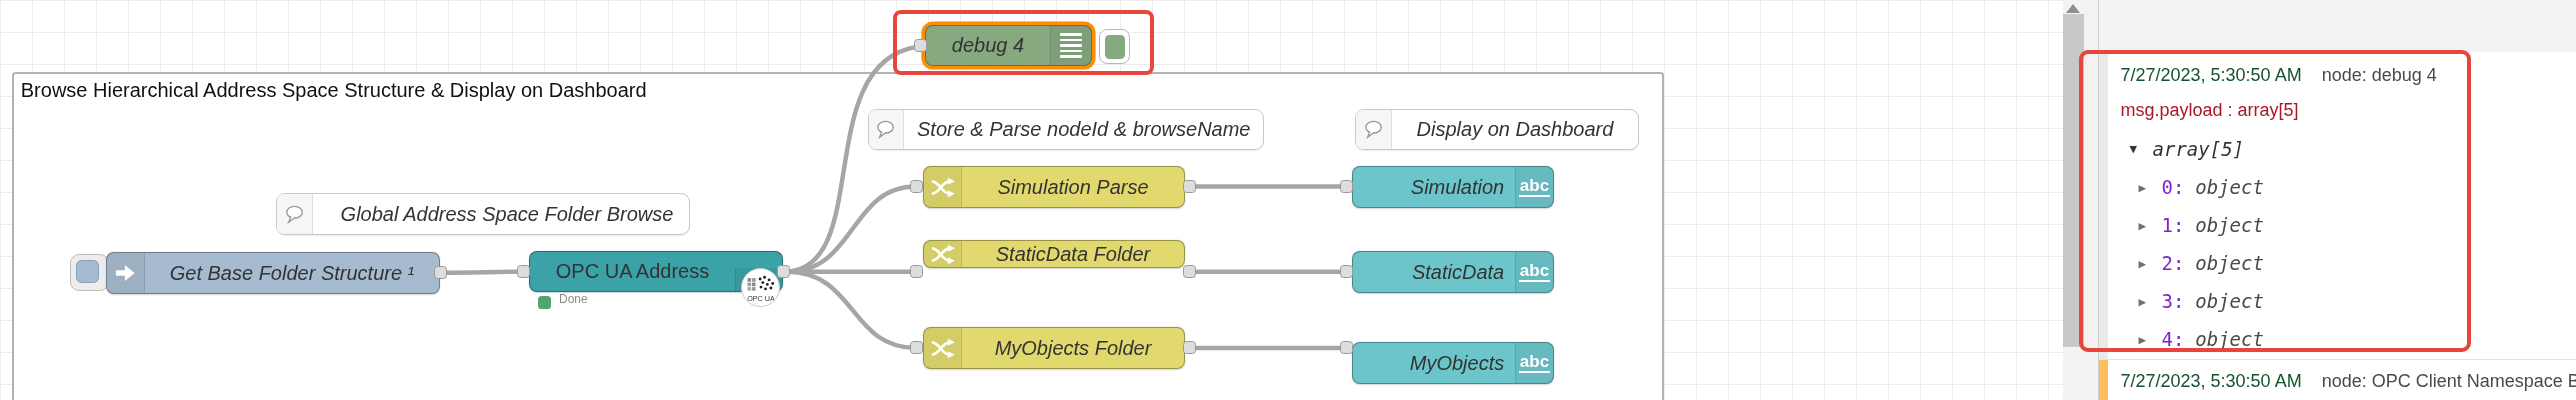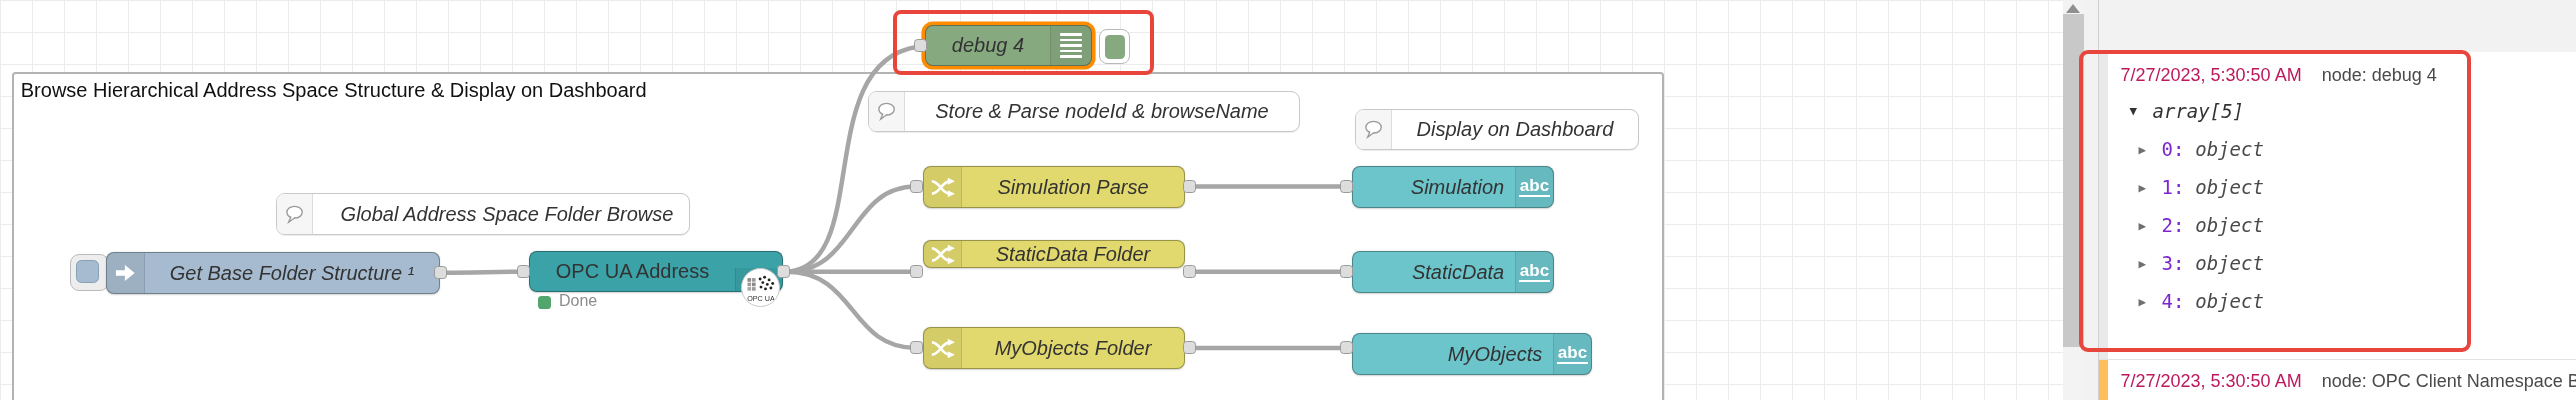--- a/index.html
+++ b/index.html
@@ -48,41 +48,41 @@
   .inject-btn .in { position:absolute; left:5.4px; top:5.4px; width:23px; height:23px;
     background:#a6bbcf; border:1.3px solid #87a1b7; border-radius:5.4px; }
   .debug-node { box-shadow:0 0 0 3.6px #ff8c00; }
   .bars i { display:block; width:21.5px; height:2.7px; background:#fff; margin:2.7px 0; border-radius:0.9px; }
   .toggle-btn { position:absolute; left:1099px; top:29px; width:31px; height:35px;
     background:#fff; border:1.8px solid #b9b9b9; border-radius:8px; z-index:3; }
   .toggle-btn .in { position:absolute; left:4.5px; top:4.5px; right:4.5px; bottom:4.5px;
     background:#87a980; border-radius:4.5px; }
   .status-dot { position:absolute; left:538px; top:296px; width:13.4px; height:13.4px;
     background:#53a56e; border-radius:3.6px; z-index:3; }
-  .status-txt { position:absolute; left:559px; top:292px; font-size:16px; color:#8c8c8c; z-index:3; }
+  .status-txt { position:absolute; left:559px; top:292px; font-size:12px; color:#8c8c8c; z-index:3; }
   .opc-circle { position:absolute; right:1.8px; top:0px; width:39px; height:39px;
     background:#fff; border:0.9px solid #c9c9c9; border-radius:50%;
     display:flex; align-items:center; justify-content:center; overflow:hidden; }
   .abc { font-size:17px; font-weight:bold; color:#fff; border-bottom:2.7px solid #fff;
     line-height:1.1; padding:0 0.9px; }
   .redbox { position:absolute; border:4.5px solid #e8453c; border-radius:8px; z-index:20; pointer-events:none; }
   
   .scroll-track { position:absolute; left:2063px; top:0; width:21.5px; height:401px; background:#f3f3f3; }
   .scroll-up { position:absolute; left:2066px; top:3.6px; width:0; height:0;
     border-left:7.2px solid transparent; border-right:7.2px solid transparent;
     border-bottom:9px solid #8f8f8f; }
   .scroll-thumb { position:absolute; left:2063px; top:14.3px; width:21.5px; height:333px; background:#c8c8c8; }
   .sidebar-bg { position:absolute; left:2084px; top:0; width:492px; height:401px; background:#f2f2f2; }
   .sidebar-divider { position:absolute; left:2098px; top:0; width:0.9px; height:401px; background:#cfcfcf; z-index:6; }
   .dmsg { position:absolute; left:2099px; width:477px; background:#fff; overflow:hidden; z-index:4; }
   .dmsg1 { top:52px; height:307px; border-left:9px solid #e9e9e9; padding:7.2px 0 0 12.5px; }
   .dmsg2 { top:360px; height:40px; border-left:9px solid #ffbe5c; padding:5.4px 0 0 12.5px; }
   .msg-sep { position:absolute; left:2099px; top:359px; width:477px; height:0.9px; background:#e2e2e2; z-index:5; }
   .meta { height:32px; display:flex; align-items:center; font-size:18px; white-space:nowrap; }
-  .m-time { color:#be185d; }
+  .m-time { color:#14532d; }
   .m-src { color:#4a4a4a; margin-left:20px; }
   .prop { height:38px; display:flex; align-items:center; font-size:18px; color:#ad1625; white-space:nowrap; }
   .trow { height:38px; display:flex; align-items:center;
     font-family:"DejaVu Sans Mono", monospace; font-size:19px; white-space:nowrap; }
   .trow.root { height:39px; padding-left:9px; }
   .trow.item { padding-left:18px; }
   .tri { font-size:12.5px; color:#707070; width:23px; display:inline-block; }
   .tri.open { color:#333; }
   .troot { font-style:italic; color:#333; }
   .tkey { color:#7d26cd; }
@@ -112,21 +112,21 @@
 
     <div class="comment" style="left:276px;top:193px;width:414px;height:42px;gap:12px;">
       <div class="ic">
         <svg width="20" height="19" viewBox="0 0 22 21">
             <ellipse cx="10.5" cy="8" rx="8.5" ry="6.5" fill="#fff" stroke="#9a9a9a" stroke-width="1.5"></ellipse>
             <path d="M6.5 13 L4 19 L11.5 13.6" fill="#fff" stroke="#9a9a9a" stroke-width="1.5"></path>
           </svg>
       </div>
       <div class="lbl">Global Address Space Folder Browse</div>
     </div>
-    <div class="comment" style="left:868px;top:91px;width:432px;height:41px;">
+    <div class="comment" style="left:868px;top:109px;width:396px;height:41px;">
       <div class="ic">
         <svg width="20" height="19" viewBox="0 0 22 21">
             <ellipse cx="10.5" cy="8" rx="8.5" ry="6.5" fill="#fff" stroke="#9a9a9a" stroke-width="1.5"></ellipse>
             <path d="M6.5 13 L4 19 L11.5 13.6" fill="#fff" stroke="#9a9a9a" stroke-width="1.5"></path>
           </svg>
       </div>
       <div class="lbl">Store &amp; Parse nodeId &amp; browseName</div>
     </div>
     <div class="comment" style="left:1355px;top:109px;width:284px;height:41px;">
       <div class="ic">
@@ -232,21 +232,21 @@
       <div class="icon-sect right-side">
           <span class="abc">abc</span>
         </div>
     </div>
     <div class="node" style="left:1352px;top:251px;width:202px;height:42px;background:#6cc5cb;">
       <div class="lbl right">StaticData</div>
       <div class="icon-sect right-side">
           <span class="abc">abc</span>
         </div>
     </div>
-    <div class="node" style="left:1352px;top:333px;width:240px;height:42px;background:#6cc5cb;">
+    <div class="node" style="left:1352px;top:342px;width:202px;height:42px;background:#6cc5cb;">
       <div class="lbl right">MyObjects</div>
       <div class="icon-sect right-side">
           <span class="abc">abc</span>
         </div>
     </div>
     <div class="port" style="left:1340px;top:180px;"></div>
     <div class="port" style="left:1340px;top:265px;"></div>
     <div class="port" style="left:1340px;top:341px;"></div>
 
     <div class="node debug-node" style="left:925px;top:25px;width:167px;height:41px;background:#87a980;">
@@ -273,20 +273,21 @@
   <div class="scroll-up"></div>
   <div class="scroll-thumb"></div>
   <div class="sidebar-bg"></div>
   <div class="sidebar-divider"></div>
 
   <div class="dmsg dmsg1">
     <div class="meta">
       <span class="m-time">7/27/2023, 5:30:50 AM</span>
       <span class="m-src">node: debug 4</span>
     </div>
+    <div class="prop">msg.payload : array[5]</div>
     <div class="trow root">
       <span class="tri open">▼</span>
       <span class="troot">array[5]</span>
     </div>
     <div class="trow item">
       <span class="tri">▶</span>
       <span class="tkey">0:</span>
       <span class="tval">object</span>
     </div>
     <div class="trow item">

